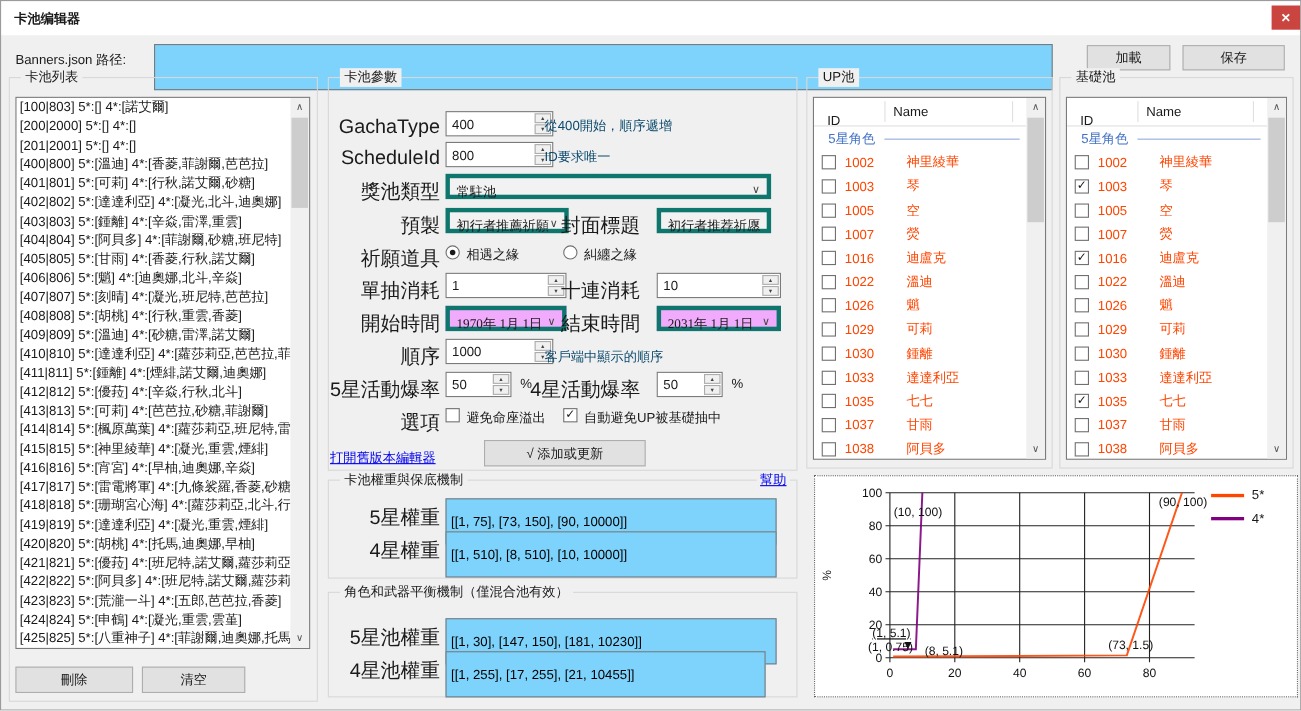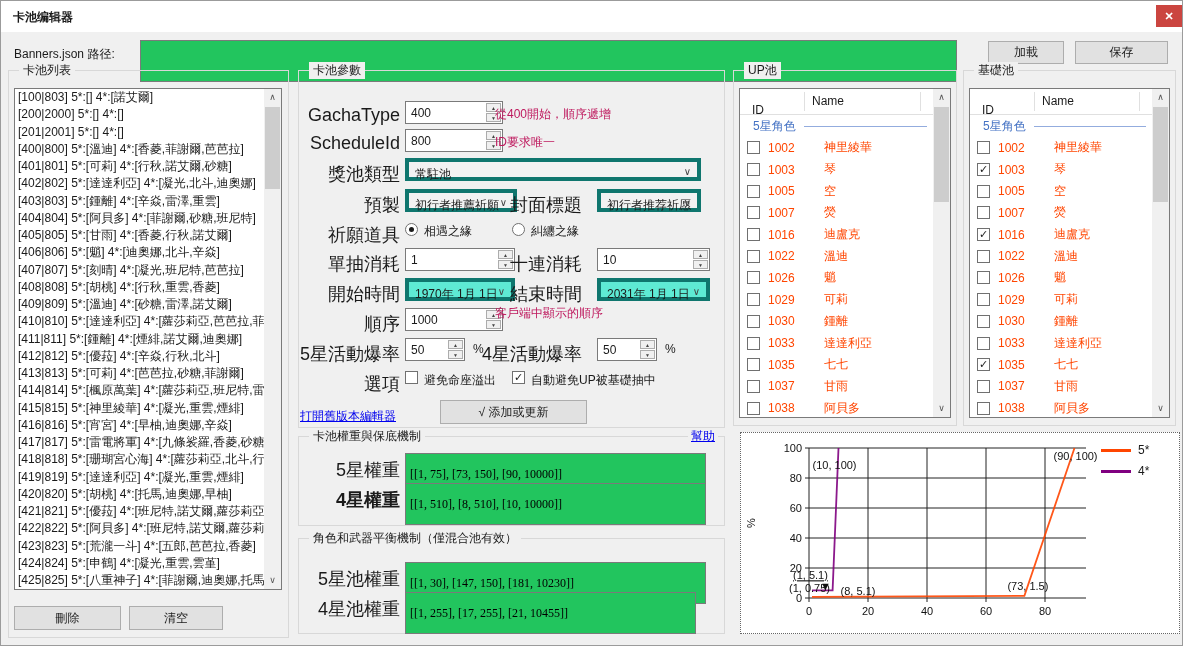--- a/index.html
+++ b/index.html
@@ -7,38 +7,38 @@
        font-family:"Liberation Sans",sans-serif;color:#1a1a1a;-webkit-font-smoothing:antialiased;}
   #frame{position:absolute;inset:0;border:1px solid #9B9B9B;pointer-events:none;z-index:50;}
   
   #titlebar{position:absolute;left:0;top:0;width:1183px;height:32px;background:#FFFFFF;}
   #title{position:absolute;left:13px;top:9px;font-size:12px;font-weight:600;}
   #closebtn{position:absolute;left:1156px;top:5px;width:26px;height:22px;background:#CB4540;
             color:#fff;font-size:11px;font-weight:bold;display:flex;align-items:center;justify-content:center;cursor:pointer;}
   
   .lbl{position:absolute;font-size:12px;white-space:nowrap;}
   .rlab{position:absolute;font-size:18px;width:104px;text-align:right;white-space:nowrap;}
-  .hint{position:absolute;font-size:12px;color:#be185d;white-space:nowrap;}
-  .tbi{position:absolute;background:#22c55e;border:1px solid #7A7A7A;font-size:12px;padding:20px 4px;
-       box-sizing:border-box;font-family:Liberation Serif, serif;outline:none;}
+  .hint{position:absolute;font-size:12px;color:#0c4a6e;white-space:nowrap;}
+  .tbi{position:absolute;background:#7dd3fc;border:1px solid #7A7A7A;font-size:12px;padding:20px 4px;
+       box-sizing:border-box;font-family:Liberation Sans, sans-serif;outline:none;}
   .btn{position:absolute;background:#E1E1E1;border:1px solid #ADADAD;font-size:12px;box-sizing:border-box;
        display:flex;align-items:center;justify-content:center;cursor:pointer;}
   .gb{position:absolute;border:1px solid #D8D8D8;box-sizing:border-box;}
   .gb-label{position:absolute;top:-9px;left:10px;background:#F0F0F0;padding:0 4px;font-size:12px;white-space:nowrap;}
   .link{position:absolute;font-size:12px;color:#0000EE;text-decoration:underline;white-space:nowrap;cursor:pointer;}
   
   .spin{position:absolute;height:23px;background:#fff;border:1px solid #7A7A7A;box-sizing:border-box;}
   .spin .val{position:absolute;left:5px;top:4px;font-size:12px;}
   .spin .arrows{position:absolute;right:0;top:0;bottom:0;width:16px;display:flex;flex-direction:column;}
   .spin .ab{flex:1;background:#F0F0F0;border:1px solid #ACACAC;margin:1px 1px 0 0;font-size:5px;color:#444;
             display:flex;align-items:center;justify-content:center;}
   .spin .ab:last-child{margin-bottom:1px;}
   
   .combo{position:absolute;height:23px;background:#F2F2F2;border:4px solid #0f766e;box-sizing:border-box;cursor:pointer;}
-  .combo.white{background:#5eead4;}
+  .combo.white{background:#f0abfc;font-family:Liberation Serif, serif;}
   .combo .txt{position:absolute;left:6px;top:4px;font-size:12px;white-space:nowrap;}
   .combo .chev{position:absolute;right:6px;top:4px;font-size:10px;color:#444;}
   
   .cbx{width:13px;height:13px;background:#fff;border:1px solid #707070;box-sizing:border-box;display:inline-block;
        font-size:11px;line-height:11px;text-align:center;color:#1a1a1a;}
   .radio{width:13px;height:13px;background:#fff;border:1px solid #707070;border-radius:50%;box-sizing:border-box;
          display:inline-block;position:relative;}
   .radio.on::after{content:'';position:absolute;left:3px;top:3px;width:5px;height:5px;border-radius:50%;background:#1a1a1a;}
   .abs{position:absolute;}
   
@@ -210,21 +210,21 @@
 </div>
 
 <div class="rlab" style="left:296px;top:312px;">順序</div>
 <div class="spin" style="left:405px;top:308px;width:98px;">
   <span class="val">1000</span>
   <span class="arrows">
       <span class="ab">▲</span>
       <span class="ab">▼</span>
     </span>
 </div>
-<div class="hint" style="left:495px;top:305px;">客戶端中顯示的順序</div>
+<div class="hint" style="left:495px;top:316px;">客戶端中顯示的順序</div>
 
 <div class="rlab" style="left:296px;top:342px;">5星活動爆率</div>
 <div class="spin" style="left:405px;top:338px;width:60px;">
   <span class="val">50</span>
   <span class="arrows">
       <span class="ab">▲</span>
       <span class="ab">▼</span>
     </span>
 </div>
 <div class="lbl" style="left:473px;top:342px;">%</div>
@@ -246,21 +246,21 @@
 
 <div class="link" style="left:300px;top:408px;">打開舊版本編輯器</div>
 <div class="btn" style="left:440px;top:400px;width:147px;height:24px;">√ 添加或更新</div>
 
 <div class="gb" style="left:298px;top:436px;width:427px;height:90px;">
   <div class="gb-label">卡池權重與保底機制</div>
   <div class="link" style="right:6px;left:auto;top:-9px;background:#F0F0F0;padding:0 3px;">幫助</div>
 </div>
 <div class="rlab" style="left:296px;top:458px;">5星權重</div>
 <input class="tbi" style="left: 405px; top: 453px; width: 301px; height: 23px;" value="[[1, 75], [73, 150], [90, 10000]]">
-<div class="rlab" style="left:296px;top:488px;font-weight:bold;">4星權重</div>
+<div class="rlab" style="left:296px;top:488px;">4星權重</div>
 <input class="tbi" style="left: 405px; top: 483px; width: 301px; height: 23px;" value="[[1, 510], [8, 510], [10, 10000]]">
 
 <div class="gb" style="left:298px;top:538px;width:427px;height:96px;">
   <div class="gb-label">角色和武器平衡機制（僅混合池有效）</div>
 </div>
 <div class="rlab" style="left:296px;top:567px;">5星池權重</div>
 <input class="tbi" style="left: 405px; top: 562px; width: 301px; height: 23px;" value="[[1, 30], [147, 150], [181, 10230]]">
 <div class="rlab" style="left:296px;top:597px;">4星池權重</div>
 <input class="tbi" style="left: 405px; top: 592px; width: 291px; height: 23px;" value="[[1, 255], [17, 255], [21, 10455]]">
 

